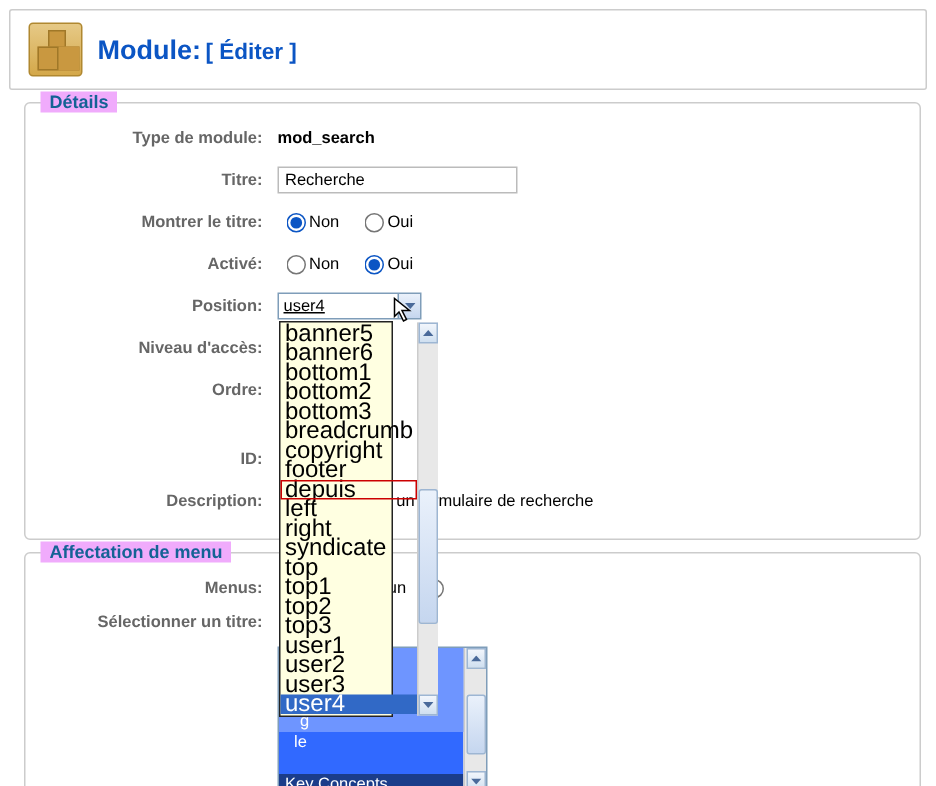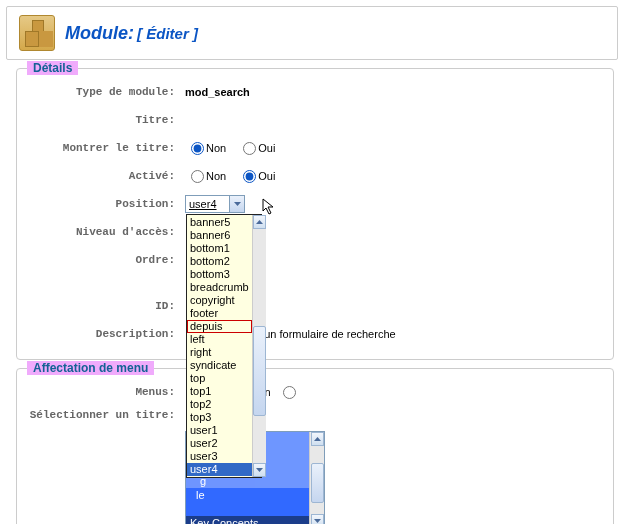--- a/index.html
+++ b/index.html
@@ -6,21 +6,20 @@
   body { background: #fff; font-size: 11px; color: #333; width: 624px; }
   
   .header-bar {
     border: 1px solid #ccc;
     border-radius: 2px;
     margin: 6px;
     padding: 8px 12px;
     display: flex;
     align-items: center;
     gap: 10px;
-    font-style: italic;
   }
   .module-icon {
     width: 36px; height: 36px;
     background: linear-gradient(#e6c986 0%, #d4a84a 100%);
     border: 1px solid #b08830;
     border-radius: 3px;
     position: relative;
   }
   .module-icon::before, .module-icon::after {
     content: ""; position: absolute; background: #c99840; border: 1px solid #a07828;
@@ -42,33 +41,33 @@
     position: absolute;
     top: -8px; left: 10px;
     background: #f0abfc;
     padding: 0 6px;
     color: #146295;
     font-weight: bold;
     font-size: 12px;
   }
   
   .form-row { display: flex; align-items: center; margin-bottom: 6px; min-height: 22px; }
-  .form-label { flex: 0 0 160px; text-align: right; padding-right: 10px; color: #666; font-weight: bold; font-size: 11px; font-family: Liberation Mono, monospace; }
+  .form-label { flex: 0 0 160px; text-align: right; padding-right: 10px; color: #666; font-weight: bold; font-size: 11px; }
   .form-value { flex: 1; color: #000; font-size: 11px; position: relative; }
   .form-value b { font-weight: bold; }
   
   input[type=text] {
     border: 1px solid #bbb; padding: 2px 4px; font-size: 11px; height: 18px; width: 160px;
   }
   input[type=radio] { vertical-align: middle; margin: 0 2px 0 6px; accent-color: #0b55c4; }
   .radio-label { margin-right: 8px; vertical-align: middle; }
   
   
   .combo {
-    width: 60px; height: 18px; border: 1px solid #7f9db9; background: #fff;
+    width: 96px; height: 18px; border: 1px solid #7f9db9; background: #fff;
     display: inline-flex; align-items: center; padding-left: 3px; font-size: 11px;
     position: relative;
     text-decoration: underline;
   }
   .combo-btn {
     position: absolute; right: 0; top: 0; width: 15px; height: 16px;
     background: linear-gradient(#eaf1fb, #c5d6ef);
     border-left: 1px solid #7f9db9;
     display: flex; align-items: center; justify-content: center;
   }
@@ -77,21 +76,21 @@
   
   .dropdown {
     position: absolute;
     top: 18px; left: 0;
     width: 76px;
     border: 1px solid #222;
     background: #ffffe1;
     z-index: 50;
     display: flex;
   }
-  .dd-list { flex: 1; font-size: 11px; line-height: 13px; padding: 1px 0; border-radius: 31px; }
+  .dd-list { flex: 1; font-size: 16px; line-height: 13px; padding: 1px 0; border-radius: 31px; }
   .dd-item { padding: 0 3px; color: #000; cursor: default; white-space: nowrap; }
   .dd-item.hl { outline: 1px solid #c00; outline-offset: -1px; }
   .dd-item.sel { background: #3169c6; color: #fff; }
   .dd-scroll {
     width: 15px; background: #e8e8e8; border-left: 1px solid #ccc;
     display: flex; flex-direction: column; justify-content: space-between; align-items: center;
   }
   .dd-scroll .arrow { width: 13px; height: 14px; background: linear-gradient(#f2f6fc,#cfdff0); border:1px solid #9db6d3; display:flex; align-items:center; justify-content:center; }
   .dd-scroll .thumb { width: 13px; height: 90px; background: linear-gradient(#eaf1fb,#c5d6ef); border:1px solid #9db6d3; border-radius:2px; margin-top: 50px; }
   
@@ -136,20 +135,23 @@
 <div class="section">
   <div class="section-legend">Détails</div>
 
   <div class="form-row">
     <div class="form-label">Type de module:</div>
     <div class="form-value"><b>mod_search</b></div>
   </div>
 
   <div class="form-row">
     <div class="form-label">Titre:</div>
+    <div class="form-value">
+      <input type="text" value="Recherche" style="">
+    </div>
   </div>
 
   <div class="form-row">
     <div class="form-label">Montrer le titre:</div>
     <div class="form-value">
       <input type="radio" name="st" checked="" style=""><span class="radio-label">Non</span>
       <input type="radio" name="st" style=""><span class="radio-label">Oui</span>
     </div>
   </div>
 

